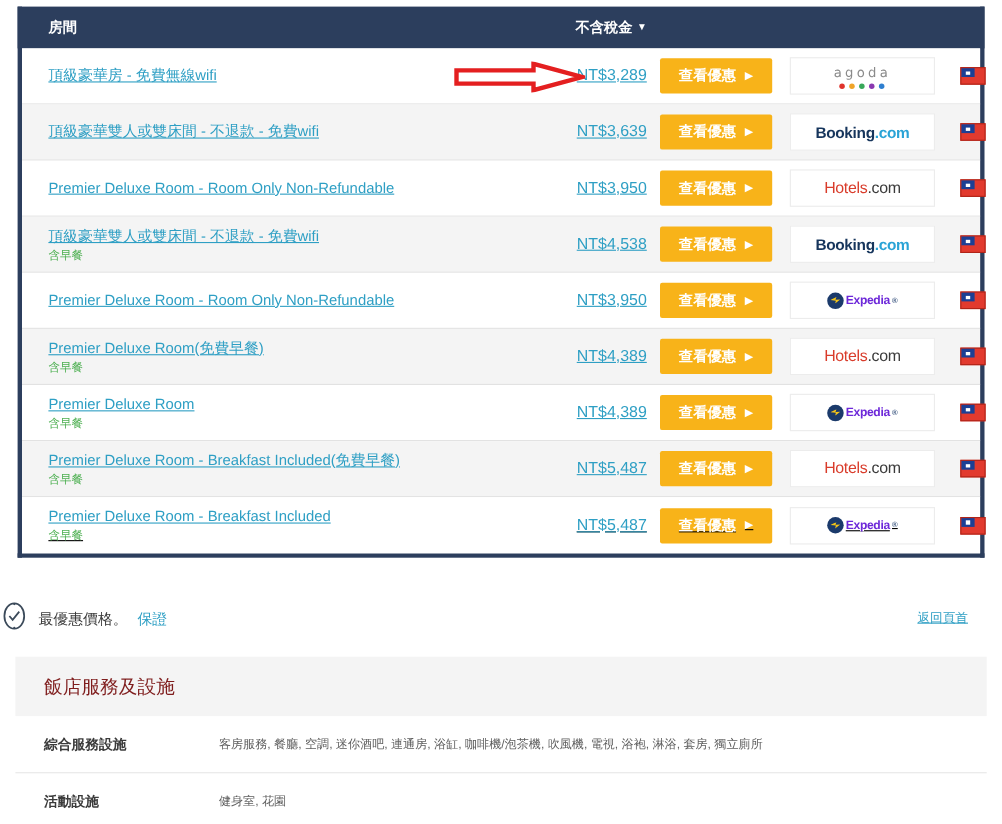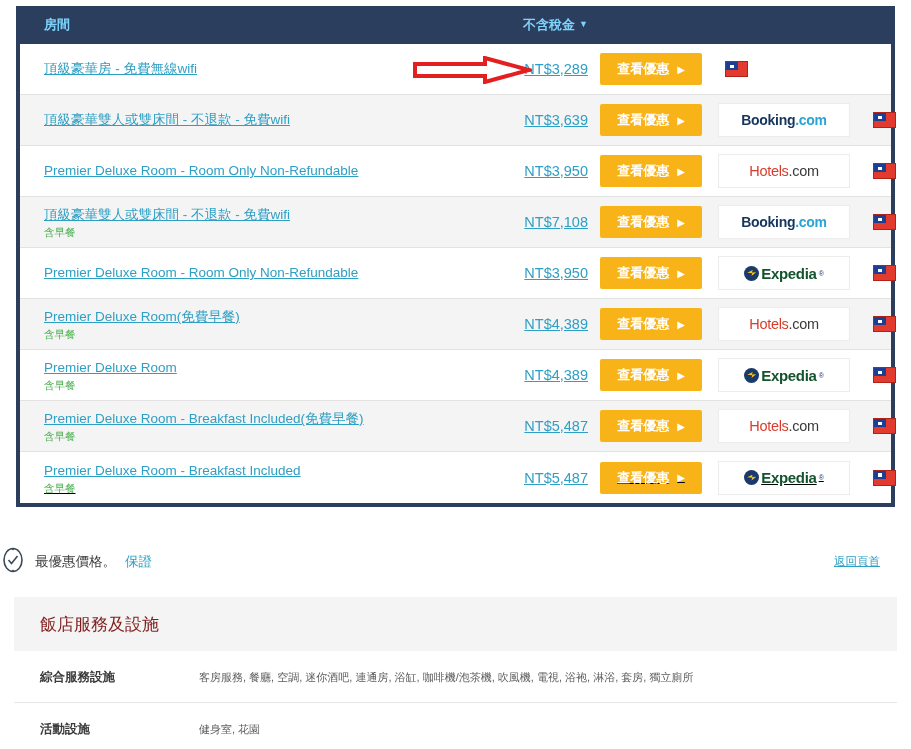--- a/index.html
+++ b/index.html
@@ -15,21 +15,21 @@
   .rates-panel {
     position: absolute;
     left: 16px; top: 6px;
     width: 879px;
     border: 4px solid #2c3e5d;
     border-top: none;
     background: #ffffff;
   }
   .rates-header {
     background: #2c3e5d;
-    color: #7dd3fc;
+    color: #ffffff;
     height: 38px;
     display: flex;
     align-items: center;
     font-size: 13px;
     font-weight: bold;
     margin: 0 -4px;
     padding: 0 4px;
   }
   .rh-room { flex: 0 0 440px; padding-left: 24px; }
   .rh-price { flex: 1 1 auto; text-align: center; padding-right: 60px; }
@@ -141,21 +141,21 @@
   .lg-expedia { display: flex; align-items: center; gap: 2px; }
   .lg-expedia .planet {
     width: 15px; height: 15px; border-radius: 50%;
     background: #1b3a6b; position: relative; display: block;
   }
   .lg-expedia .planet::after {
     content: ""; position: absolute; left: 3px; top: 4.5px;
     width: 9px; height: 6px; background: #f5c518;
     clip-path: polygon(0% 45%, 62% 0%, 52% 42%, 100% 38%, 48% 100%, 56% 55%);
   }
-  .lg-expedia .word { font-size: 15px; font-weight: bold; color: #14532d; letter-spacing: -0.3px; }
+  .lg-expedia .word { font-size: 11px; font-weight: bold; color: #6d28d9; letter-spacing: -0.3px; }
   .lg-expedia .tm { font-size: 7px; color: #1b3a6b; vertical-align: 6px; }
 
   .cell-flag {
     flex: 0 0 auto;
     width: 53px;
     display: flex;
     justify-content: center;
   }
   .flag-tw {
     width: 23px; height: 16px;
@@ -263,20 +263,31 @@
   <div id="rows-container">
       <div class="rate-row">
         <div class="cell-room"><a class="room-link">頂級豪華房 - 免費無線wifi</a></div>
         <div class="cell-price"><a class="price-link">NT$3,289</a></div>
         <div class="cell-cta">
           <button class="cta-btn">
             <span>查看優惠</span>
             <span class="arrow">▶</span>
           </button>
         </div>
+        <div class="cell-logo">
+          <span class="logo-box">
+            <span class="lg-agoda"><span class="word">agoda</span><span class="dots">
+                <i style="background:#e0332c"></i>
+                <i style="background:#f0a428"></i>
+                <i style="background:#38a85a"></i>
+                <i style="background:#8a38b0"></i>
+                <i style="background:#2f7fd0"></i>
+              </span></span>
+          </span>
+        </div>
         <div class="cell-flag">
           <span class="flag-tw">
             <span class="canton"></span>
             <span class="sun"></span>
           </span>
         </div>
       </div>
       <div class="rate-row alt">
         <div class="cell-room"><a class="room-link">頂級豪華雙人或雙床間 - 不退款 - 免費wifi</a></div>
         <div class="cell-price"><a class="price-link">NT$3,639</a></div>
@@ -314,21 +325,21 @@
         </div>
         <div class="cell-flag">
           <span class="flag-tw">
             <span class="canton"></span>
             <span class="sun"></span>
           </span>
         </div>
       </div>
       <div class="rate-row alt">
         <div class="cell-room"><a class="room-link">頂級豪華雙人或雙床間 - 不退款 - 免費wifi</a><div class="room-meal">含早餐</div></div>
-        <div class="cell-price"><a class="price-link">NT$7,108</a></div>
+        <div class="cell-price"><a class="price-link">NT$4,538</a></div>
         <div class="cell-cta">
           <button class="cta-btn">
             <span>查看優惠</span>
             <span class="arrow">▶</span>
           </button>
         </div>
         <div class="cell-logo">
           <span class="logo-box">
             <span class="lg-booking">Booking<span>.com</span></span>
           </span>

